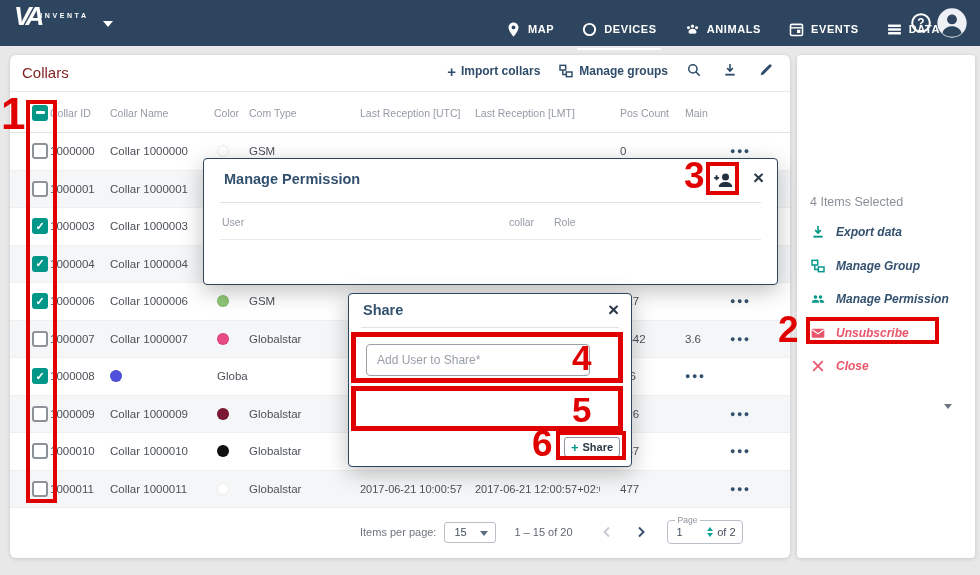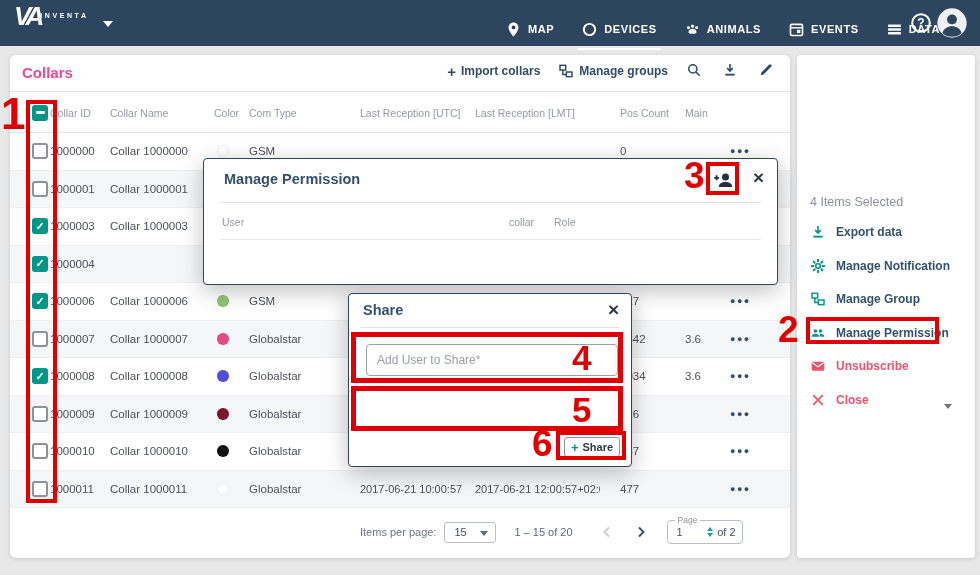--- a/index.html
+++ b/index.html
@@ -19,21 +19,21 @@
   .nav-item .nicon { width:17px; height:17px; display:inline-flex; }
   .nav-item .nicon svg { width:100%; height:100%; }
   .nav-item.active::after { content:""; position:absolute; left:-4px; right:-4px; bottom:2px; height:2.5px; background:#fff; border-radius:2px; }
   .nav-help { position:absolute; right:48px; top:12px; width:22px; height:22px; }
   .nav-avatar { position:absolute; right:12px; top:7px; width:32px; height:32px; }
 
   
   .card { position:absolute; background:#fff; border-radius:6px; box-shadow:0 1px 4px rgba(0,0,0,.14); }
   .main-card { left:10px; top:55px; width:780px; height:503px; z-index:1; }
   .card-header { position:absolute; left:0; top:0; width:100%; height:37px; border-bottom:1px solid #e7e7e7; }
-  .card-title { position:absolute; left:12px; top:9px; font-size:15px; font-weight:bold; color:#ec4899; }
+  .card-title { position:absolute; left:12px; top:9px; font-size:15px; font-weight:normal; color:#7f1d1d; }
   .toolbar { position:absolute; right:14px; top:7px; display:flex; align-items:center; gap:18px; color:#2f4d6b; }
   .tool-btn { display:flex; align-items:center; gap:5px; font-size:12px; font-weight:bold; color:#2f4d6b; cursor:pointer; }
   .tool-btn .plus { font-size:15px; font-weight:bold; }
   .tool-btn svg, .icon-btn svg { width:16px; height:16px; }
   .icon-btn { width:18px; height:18px; display:inline-flex; cursor:pointer; }
 
   
   .grid-cols { display:grid; grid-template-columns:40px 60px 100px 38px 104px 115px 133px 70px 40px 1fr; align-items:center; }
   .thead { position:absolute; left:0; top:38px; width:100%; height:40px; border-bottom:1px solid #e3e3e3; color:#949aa5; font-size:10.5px; }
   .tbody { position:absolute; left:0; top:78px; width:100%; }
@@ -66,21 +66,21 @@
   .page-box { margin-left:20px; position:relative; width:76px; height:24px; border:1px solid #b9bec7; border-radius:4px; display:flex; align-items:center; padding:0 6px 0 9px; color:#44505e; }
   .page-box .legend { position:absolute; top:-6px; left:7px; background:#fff; padding:0 3px; font-size:8.5px; color:#8d939d; }
   .page-box .pval { flex:1; }
   .spinner { display:flex; flex-direction:column; gap:2px; margin-right:4px; }
   .spinner i { width:0; height:0; border-left:3.5px solid transparent; border-right:3.5px solid transparent; display:block; }
   .spin-up { border-bottom:4px solid #12a393; } .spin-dn { border-top:4px solid #12a393; }
 
   
   .side-panel { left:797px; top:55px; width:178px; height:503px; z-index:1; border-radius:4px; }
   .side-selected { position:absolute; left:13px; top:140px; font-size:12.5px; color:#8a8f99; }
-  .side-actions { position:absolute; left:13px; top:167px; display:flex; flex-direction:column; gap:13.5px; list-style:none; }
+  .side-actions { position:absolute; left:13px; top:167px; display:flex; flex-direction:column; gap:13.5px; list-style:none;font-style:italic; }
   .side-item { display:flex; align-items:center; gap:10px; height:20px; font-size:12px; font-weight:bold; color:#33516e; cursor:pointer; }
   .side-item .sicon { width:16px; height:16px; display:inline-flex; color:#009688; }
   .side-item .sicon svg { width:100%; height:100%; }
   .side-item.danger { color:#e9556b; }
   .side-item.danger .sicon { color:#e9556b; }
 
   
   .modal { position:absolute; background:#fff; border:1.5px solid #2d455e; border-radius:4px; box-shadow:0 6px 22px rgba(0,0,0,.25); z-index:5; }
   .mp-modal { left:203px; top:158px; width:575px; height:127px; }
   .mp-title { position:absolute; left:20px; top:12px; font-size:14.5px; font-weight:bold; color:#33516e; }
@@ -92,21 +92,21 @@
   .mp-divider2 { position:absolute; left:16px; right:16px; top:80px; height:1px; background:#e6e9ee; }
   .mp-addperson { position:absolute; left:508px; top:9px; width:24px; height:24px; color:#22313f; cursor:pointer; }
   .mp-addperson svg { width:100%; height:100%; }
   .mp-close, .sh-close { position:absolute; font-size:19px; color:#2c3a4a; cursor:pointer; line-height:16px; font-weight:bold; }
   .mp-close { left:549px; top:11px; }
 
   .share-modal { left:348px; top:293px; width:284px; height:174px; }
   .sh-title { position:absolute; left:14px; top:8px; font-size:14.5px; font-weight:bold; color:#33516e; }
   .sh-close { right:12px; top:8px; }
   .sh-divider { position:absolute; left:12px; right:12px; top:33px; height:1px; background:#dfe3e8; }
-  .sh-input { position:absolute; left:17px; top:50px; width:252px; height:32px; border:1px solid #9aa0a8; border-radius:4px; font-family:"Liberation Sans",sans-serif; font-size:12px; padding:0 10px; color:#444; background:#fff; }
+  .sh-input { position:absolute; left:17px; top:50px; width:224px; height:32px; border:1px solid #9aa0a8; border-radius:4px; font-family:"Liberation Sans",sans-serif; font-size:12px; padding:0 10px; color:#444; background:#fff; }
   .sh-input::placeholder { color:#9aa0a8; }
   .sh-role { position:absolute; left:17px; top:97px; width:252px; height:32px; border:1px solid #7d8893; border-radius:4px; display:flex; align-items:center; padding-left:10px; font-size:12.5px; color:#2c3a4a; cursor:pointer; }
   .sh-role-label { position:absolute; left:8px; top:-6px; background:#fff; padding:0 4px; font-size:9px; color:#7d8893; }
   .sh-role-caret { position:absolute; right:26px; top:13px; width:0; height:0; border-left:4.5px solid transparent; border-right:4.5px solid transparent; border-top:5.5px solid #6d7782; }
   .sh-btn { position:absolute; left:215px; top:143px; width:56px; height:20px; border:1px solid #8d939d; border-radius:3px; background:#fff; display:flex; align-items:center; justify-content:center; gap:4px; font-size:11px; font-weight:bold; color:#2c3a4a; cursor:pointer; }
   .sh-btn .plus { color:#009688; font-size:13px; font-weight:bold; }
 
   
   .ann-digit { position:absolute; color:#e10000; font-weight:bold; z-index:10; line-height:1; font-family:"Liberation Sans",sans-serif; }
   .ann-box { position:absolute; border:4px solid #e10000; z-index:10; }
@@ -301,20 +301,21 @@
           <div class="c"></div>
           <div class="c">
             <span class="row-menu">●●●</span>
           </div>
         </div>
         <div class="trow grid-cols alt">
           <div class="c">
             <span class="chk on">✓</span>
           </div>
           <div class="c">1000004</div>
+          <div class="c">Collar 1000004</div>
           <div class="c"></div>
           <div class="c"></div>
           <div class="c"></div>
           <div class="c"></div>
           <div class="c"></div>
           <div class="c"></div>
           <div class="c">
             <span class="row-menu">●●●</span>
           </div>
         </div>
@@ -352,21 +353,20 @@
           <div class="c">3.6</div>
           <div class="c">
             <span class="row-menu">●●●</span>
           </div>
         </div>
         <div class="trow grid-cols">
           <div class="c">
             <span class="chk on">✓</span>
           </div>
           <div class="c">1000008</div>
-          <div class="c">Collar 1000008</div>
           <div class="c">
             <span class="dotc" style="background:#5050dd"></span>
           </div>
           <div class="c">Globalstar</div>
           <div class="c"></div>
           <div class="c"></div>
           <div class="c">5034</div>
           <div class="c">3.6</div>
           <div class="c">
             <span class="row-menu">●●●</span>
@@ -465,38 +465,20 @@
             <svg viewBox="0 0 24 24">
               <path d="M12 3v9.5M7.8 9.2l4.2 4.3 4.2-4.3" fill="none" stroke="currentColor" stroke-width="2.4"></path>
               <line x1="5" y1="19" x2="19" y2="19" stroke="currentColor" stroke-width="2.8"></line>
             </svg>
           </span>
           <span>Export data</span>
         </li>
         <li class="side-item">
           <span class="sicon">
             <svg viewBox="0 0 24 24">
-              <circle cx="12" cy="12" r="3.4" fill="none" stroke="currentColor" stroke-width="2.4"></circle>
-              <g stroke="currentColor" stroke-width="3" stroke-linecap="round">
-                <line x1="12" y1="2.6" x2="12" y2="5"></line>
-                <line x1="12" y1="19" x2="12" y2="21.4"></line>
-                <line x1="2.6" y1="12" x2="5" y2="12"></line>
-                <line x1="19" y1="12" x2="21.4" y2="12"></line>
-                <line x1="5.4" y1="5.4" x2="7.1" y2="7.1"></line>
-                <line x1="16.9" y1="16.9" x2="18.6" y2="18.6"></line>
-                <line x1="5.4" y1="18.6" x2="7.1" y2="16.9"></line>
-                <line x1="16.9" y1="7.1" x2="18.6" y2="5.4"></line>
-              </g>
-            </svg>
-          </span>
-          <span>Manage Notification</span>
-        </li>
-        <li class="side-item">
-          <span class="sicon">
-            <svg viewBox="0 0 24 24">
               <rect x="3" y="3.5" width="8.5" height="7" fill="none" stroke="currentColor" stroke-width="2.2"></rect>
               <rect x="12.5" y="13.5" width="8.5" height="7" fill="none" stroke="currentColor" stroke-width="2.2"></rect>
               <path d="M7.2 10.5v6.7h5.3" fill="none" stroke="currentColor" stroke-width="2.2"></path>
             </svg>
           </span>
           <span>Manage Group</span>
         </li>
         <li class="side-item">
           <span class="sicon">
             <svg viewBox="0 0 24 24">

